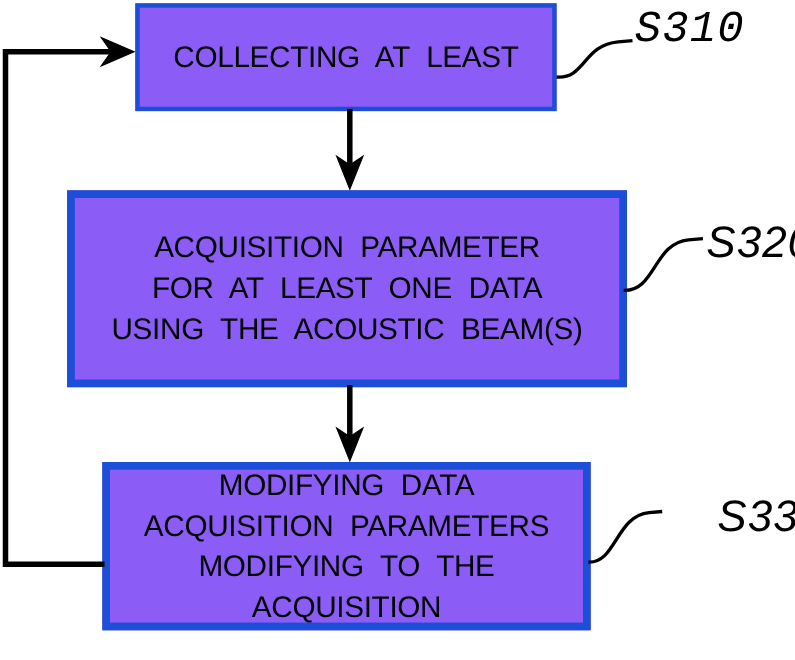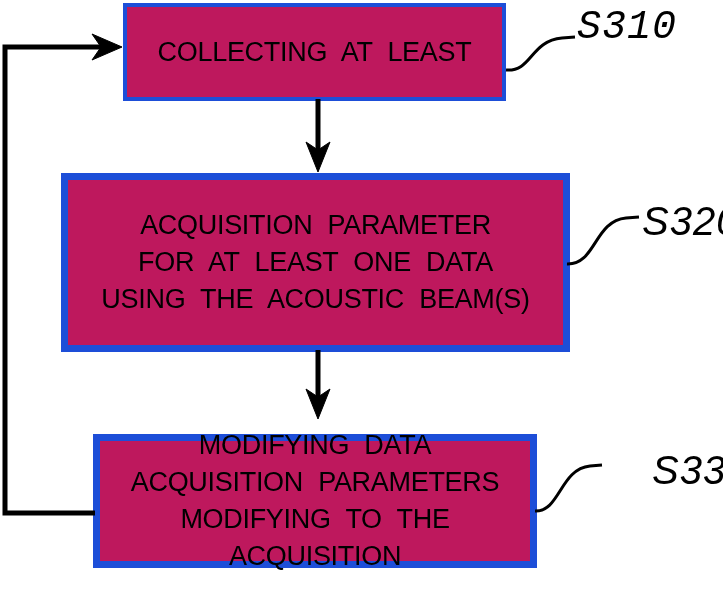--- a/index.html
+++ b/index.html
@@ -13,21 +13,21 @@
     height: 600px;
     background: #ffffff;
     font-family: "Liberation Sans", sans-serif;
     color: #000000;
     overflow: hidden;
   }
   .step-box {
     position: absolute;
     box-sizing: border-box;
     border: 7px solid #1d4ed8;
-    background: #be185d;
+    background: #8b5cf6;
     display: flex;
     flex-direction: column;
     justify-content: center;
     align-items: center;
     text-align: center;
     z-index: 2;
   }
   .step-line {
     font-size: 27px;
     line-height: 37px;
@@ -40,21 +40,21 @@
     position: absolute;
     font-style: italic;
     font-size: 40px;
     line-height: 40px;
     letter-spacing: 1px;
     z-index: 3;
     white-space: nowrap;
   }
   #box-s310 { left: 123px; top: 3px;   width: 383px; height: 98px;  border-width: 4px; }
   #box-s320 { left: 61px;  top: 173px; width: 509px; height: 179px; }
-  #box-s330 { left: 93px;  top: 434px; width: 444px; height: 134px; align-items: center; }
+  #box-s330 { left: 93px;  top: 420px; width: 444px; height: 153px; align-items: center; }
   #label-s310 { left: 577px; top: 8px; font-family: Liberation Mono, monospace; }
   #label-s320 { left: 642px; top: 201px; }
   #label-s330 { left: 604px; top: 450px; margin-left: 48px; }
   .connector-svg {
     position: absolute;
     left: 0;
     top: 0;
     width: 723px;
     height: 600px;
     z-index: 4;

